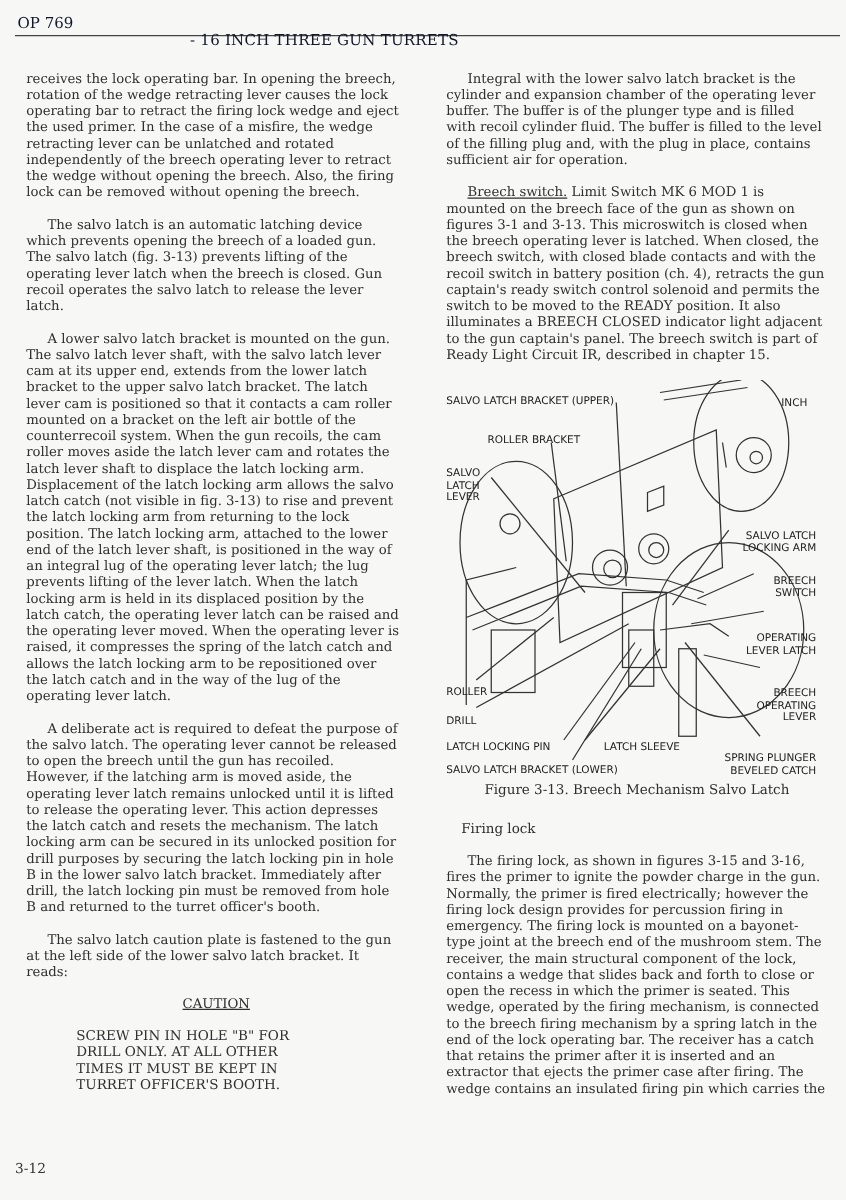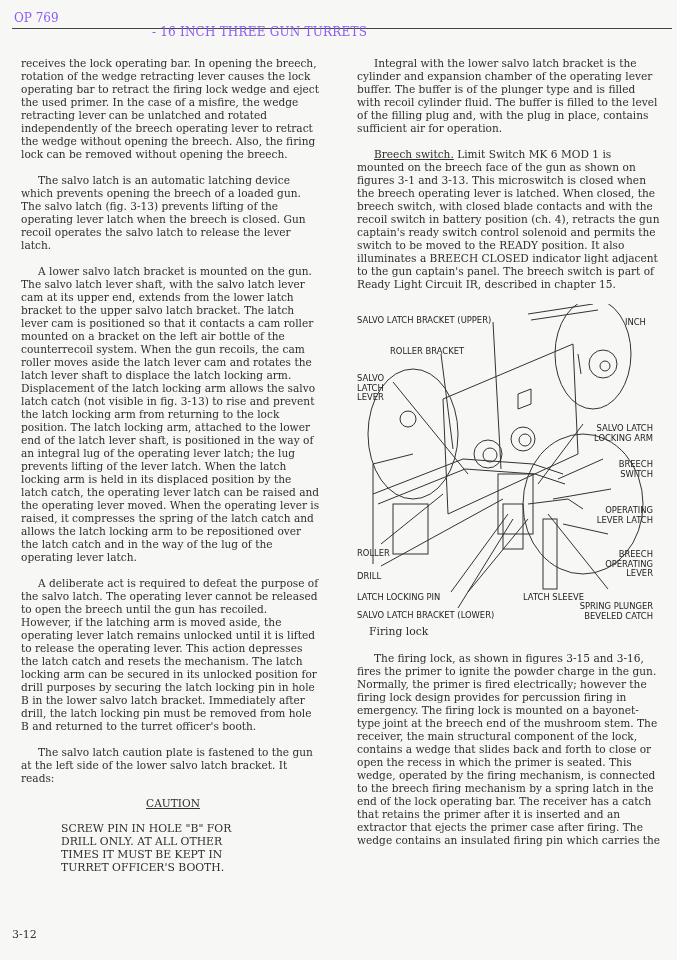--- a/index.html
+++ b/index.html
@@ -3,21 +3,21 @@
 <meta charset="utf-8">
 <style>
   html, body { margin:0; padding:0; }
   body {
     width:677px; height:960px; background:#f7f7f5; position:relative; overflow:hidden;
     font-family:"DejaVu Serif", serif; color:#2a2a2a;
   }
   .header {
     position:absolute; left:12px; top:8px; width:660px; height:20px;
     border-bottom:1.5px solid #444;
-    font-size:12px; color:#8b5cf6;
+    font-size:12px; color:#0f172a;
   }
   .header .code { position:absolute; left:2px; top:3px; }
   .header .title { position:absolute; left:140px; top:3px; letter-spacing:0.2px;margin-top:14px; }
   .col {
     position:absolute; top:57px; font-size:10.6px; line-height:13px;
     text-align:left; color:#2f2f2f;
   }
   .col.left { left:21px; width:300px; }
   .col.right { left:357px; width:305px; }
   .col p { margin:0 0 13px 0; white-space:pre-line; }
@@ -126,23 +126,24 @@
     <div class="fig-label r" style="left:220px;top:156px;width:80px;">BREECH
 SWITCH</div>
     <div class="fig-label r" style="left:220px;top:202px;width:80px;">OPERATING
 LEVER LATCH</div>
     <div class="fig-label" style="left:4px;top:245px;">ROLLER</div>
     <div class="fig-label r" style="left:220px;top:246px;width:80px;">BREECH
 OPERATING
 LEVER</div>
     <div class="fig-label" style="left:4px;top:268px;">DRILL</div>
     <div class="fig-label" style="left:4px;top:289px;">LATCH LOCKING PIN</div>
-    <div class="fig-label" style="left:130px;top:289px;margin-left:40px;">LATCH SLEEVE</div>
+    <div class="fig-label" style="left:130px;top:289px;">LATCH SLEEVE</div>
     <div class="fig-label r" style="left:200px;top:298px;width:100px;">SPRING PLUNGER
 BEVELED CATCH</div>
     <div class="fig-label" style="left:4px;top:307px;">SALVO LATCH BRACKET (LOWER)</div>
   </div>
+  <div class="caption">Figure 3-13.  Breech Mechanism Salvo Latch</div>
 
   <div class="section-head">Firing lock</div>
   <p><span class="indent"></span><span>The firing lock, as shown in figures 3-15 and 3-16, fires the primer to ignite the powder charge in the gun.  Normally, the primer is fired electrically; however the firing lock design provides for percussion firing in emergency.  The firing lock is mounted on a bayonet-type joint at the breech end of the mushroom stem.  The receiver, the main structural component of the lock, contains a wedge that slides back and forth to close or open the recess in which the primer is seated.  This wedge, operated by the firing mechanism, is connected to the breech firing mechanism by a spring latch in the end of the lock operating bar.  The receiver has a catch that retains the primer after it is inserted and an extractor that ejects the primer case after firing.  The wedge contains an insulated firing pin which carries the</span></p>
 </div>
 
 <div class="page-num">3-12</div>
 
 </body></html>

